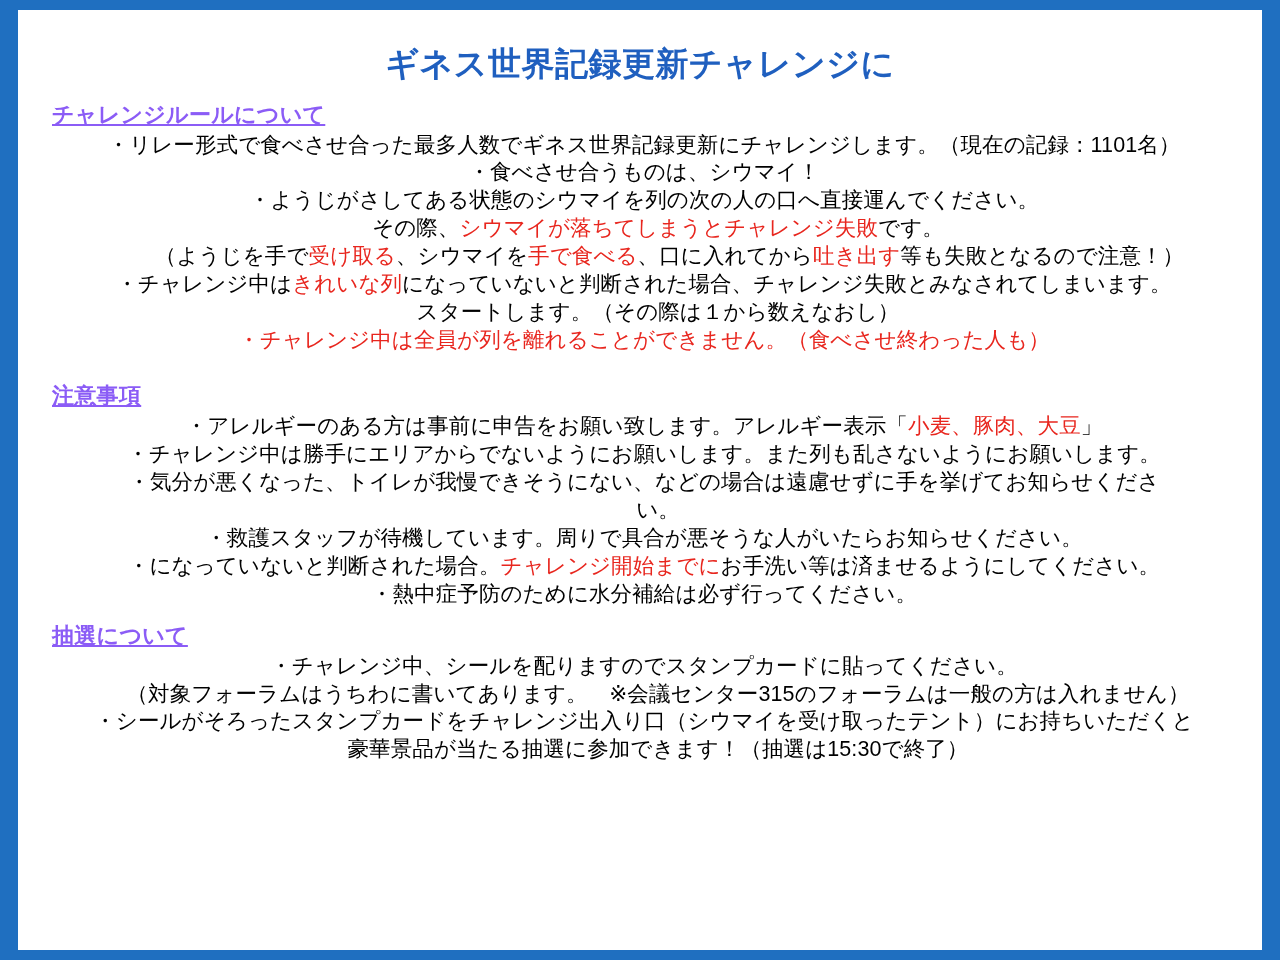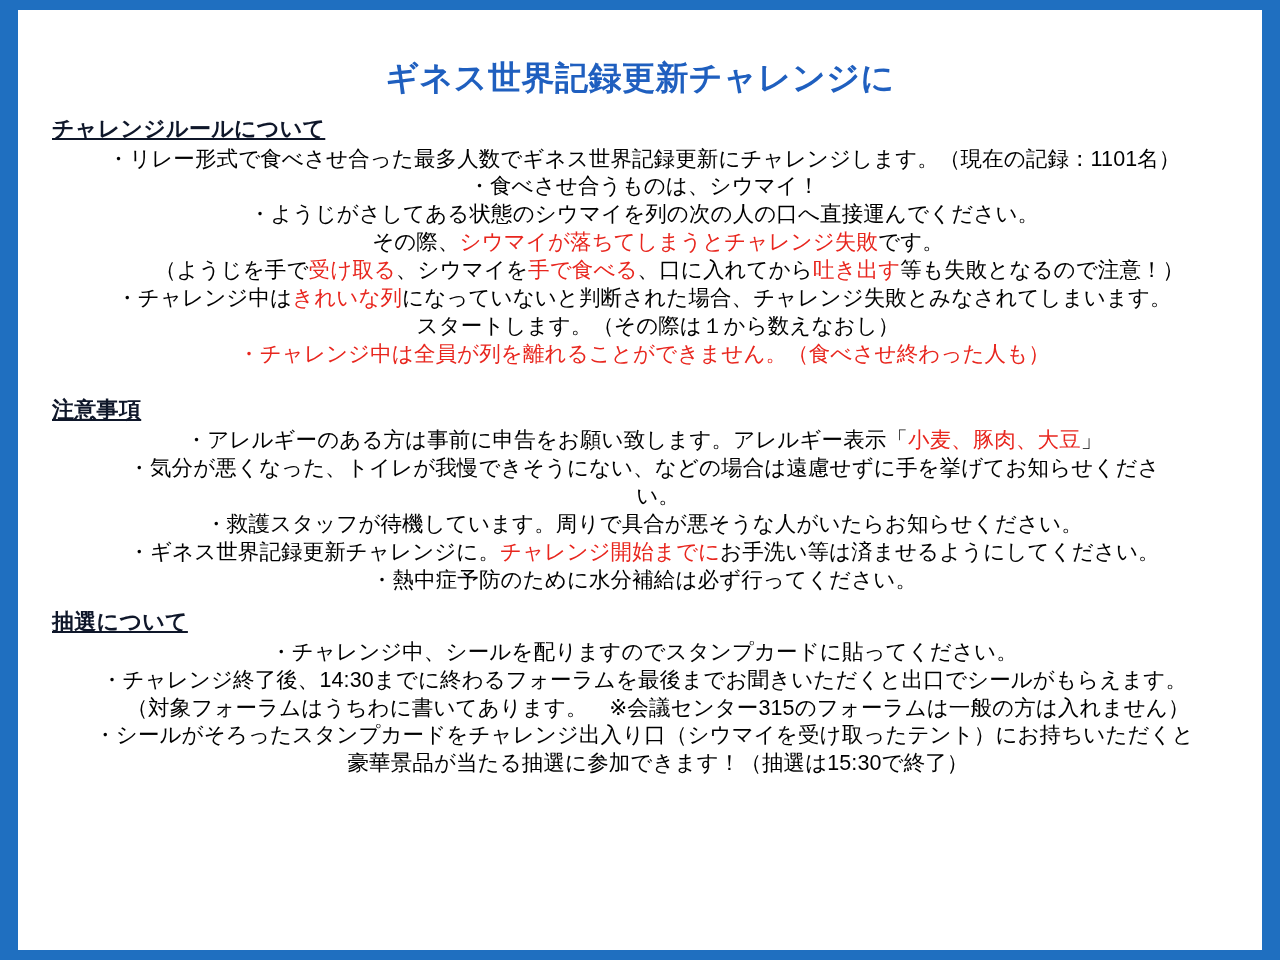--- a/index.html
+++ b/index.html
@@ -14,38 +14,38 @@
     overflow: hidden;
   }
   .slide {
     position: absolute;
     left: 18px;
     top: 10px;
     width: 1244px;
     height: 940px;
     background: #ffffff;
     box-sizing: border-box;
-    padding: 34px 26px 10px 26px;
+    padding: 20px 26px 10px 26px;
   }
   .title {
     text-align: center;
     color: #1f5fbf;
     font-weight: bold;
     font-size: 33px;
     line-height: 1.32;
     letter-spacing: 0.5px;
     margin: 12px 0 14px 0;
   }
   .title .line {
     display: block;
   }
   .section-head {
     font-size: 22px;
     font-weight: bold;
-    color: #0f172a;
+    color: #8b5cf6;
     text-decoration: underline;
     margin: 6px 0 2px 8px;
     letter-spacing: 0.3px;
   }
   .bullet {
     font-size: 21.5px;
     color: #000;
     line-height: 1.30;
     margin: 0 0 0 8px;
     letter-spacing: 0.1px;
@@ -71,26 +71,26 @@
       <div class="bullet"><span>・食べさせ合うものは、シウマイ！</span></div>
       <div class="bullet"><span>・ようじがさしてある状態のシウマイを列の次の人の口へ直接運んでください。</span></div>
       <div class="bullet indent1"><span>その際、</span><span class="red">シウマイが落ちてしまうとチャレンジ失敗</span><span>です。</span></div>
       <div class="bullet indent2"><span>（ようじを手で</span><span class="red">受け取る</span><span>、シウマイを</span><span class="red">手で食べる</span><span>、口に入れてから</span><span class="red">吐き出す</span><span>等も失敗となるので注意！）</span></div>
       <div class="bullet"><span>・チャレンジ中は</span><span class="red">きれいな列</span><span>になっていないと判断された場合、チャレンジ失敗とみなされてしまいます。</span></div>
       <div class="bullet indent1"><span>スタートします。（その際は１から数えなおし）</span></div>
       <div class="bullet"><span class="red">・チャレンジ中は全員が列を離れることができません。（食べさせ終わった人も）</span></div>
       <div class="gap-md"></div>
       <div class="section-head">注意事項</div>
       <div class="bullet"><span>・アレルギーのある方は事前に申告をお願い致します。アレルギー表示「</span><span class="red">小麦、豚肉、大豆</span><span>」</span></div>
+      <div class="bullet"><span>・チャレンジ中は勝手にエリアからでないようにお願いします。また列も乱さないようにお願いします。</span></div>
       <div class="bullet"><span>・気分が悪くなった、トイレが我慢できそうにない、などの場合は遠慮せずに手を挙げてお知らせくださ</span></div>
       <div class="bullet indent1"><span>い。</span></div>
       <div class="bullet"><span>・救護スタッフが待機しています。周りで具合が悪そうな人がいたらお知らせください。</span></div>
-      <div class="bullet"><span>・ギネス世界記録更新チャレンジに。</span><span class="red">チャレンジ開始までに</span><span>お手洗い等は済ませるようにしてください。</span></div>
+      <div class="bullet"><span>・になっていないと判断された場合。</span><span class="red">チャレンジ開始までに</span><span>お手洗い等は済ませるようにしてください。</span></div>
       <div class="bullet"><span>・熱中症予防のために水分補給は必ず行ってください。</span></div>
       <div class="gap-sm"></div>
       <div class="section-head">抽選について</div>
       <div class="bullet"><span>・チャレンジ中、シールを配りますのでスタンプカードに貼ってください。</span></div>
-      <div class="bullet"><span>・チャレンジ終了後、14:30までに終わるフォーラムを最後までお聞きいただくと出口でシールがもらえます。</span></div>
       <div class="bullet indent1"><span>（対象フォーラムはうちわに書いてあります。　※会議センター315のフォーラムは一般の方は入れません）</span></div>
       <div class="bullet"><span>・シールがそろったスタンプカードをチャレンジ出入り口（シウマイを受け取ったテント）にお持ちいただくと</span></div>
       <div class="bullet indent1"><span>豪華景品が当たる抽選に参加できます！（抽選は15:30で終了）</span></div>
     </div>
 </div>
 
 </body></html>

